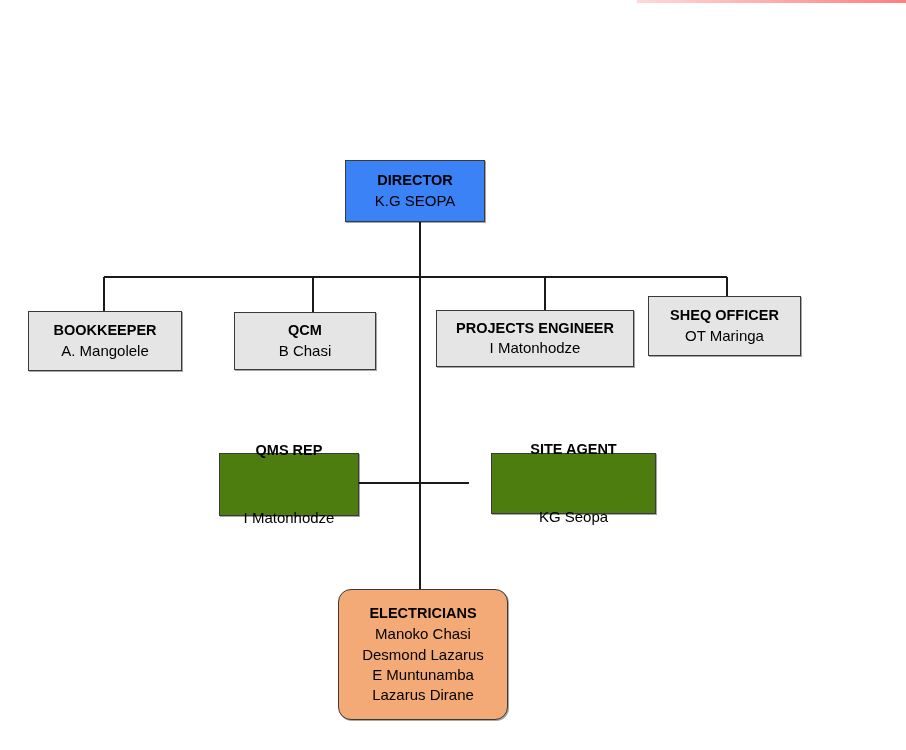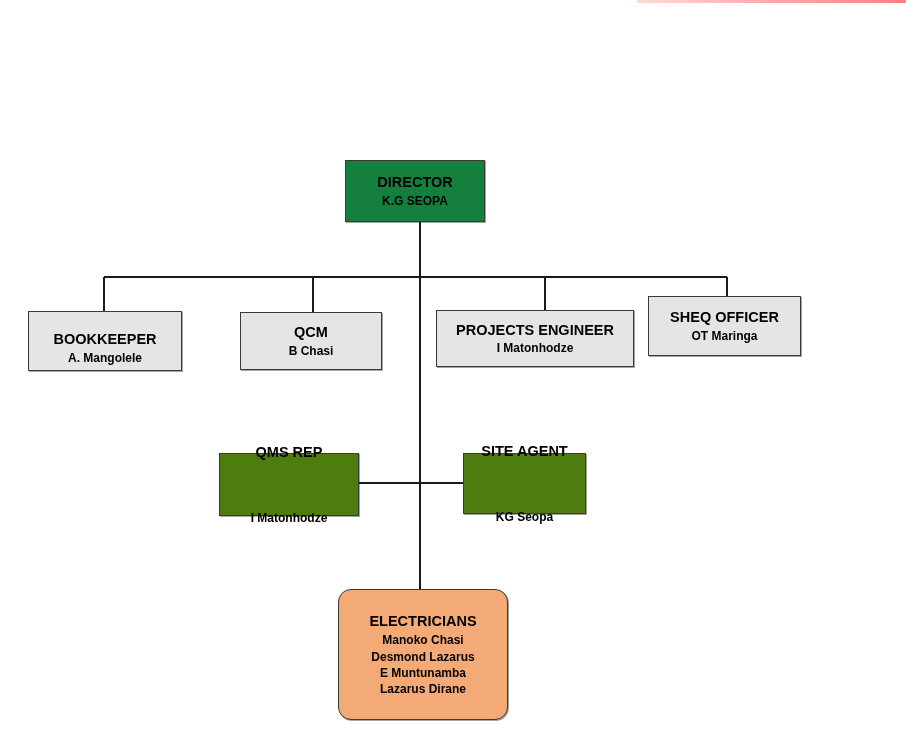--- a/index.html
+++ b/index.html
@@ -75,39 +75,39 @@
     padding: 4px 6px;
     box-shadow: 1px 1px 0 rgba(0,0,0,0.35);
   }
   .node .node-title {
     font-size: 14.5px;
     font-weight: bold;
     line-height: 1.35;
     white-space: nowrap;
   }
   .node .node-person {
-    font-size: 12px;
-    font-weight: bold;
+    font-size: 15px;
+    font-weight: normal;
     line-height: 1.35;
     white-space: nowrap;
   }
 
-  .node.yellow { background: #15803d; text-align: center; }
+  .node.yellow { background: #3b82f6; text-align: center; }
   .node.grey   { background: #E5E5E5; }
   .node.blue   { background: #4d7c0f; gap: 48px; }
   .node.orange { background: #F4AA77; border-radius: 13px; }
 
   
   #node-director        { left: 345px; top: 160px;  width: 140px; height: 62px; }
-  #node-bookkeeper      { left: 28px;  top: 311px;  width: 154px; height: 60px; justify-content: flex-end; }
-  #node-qcm             { left: 240px; top: 312px;  width: 142px; height: 58px; }
+  #node-bookkeeper      { left: 28px;  top: 311px;  width: 154px; height: 60px; }
+  #node-qcm             { left: 234px; top: 312px;  width: 142px; height: 58px; }
   #node-projects-engineer { left: 436px; top: 310px; width: 198px; height: 57px; }
   #node-sheq-officer    { left: 648px; top: 296px;  width: 153px; height: 60px; }
   #node-qms-rep         { left: 219px; top: 453px;  width: 140px; height: 63px; }
-  #node-site-agent      { left: 463px; top: 453px;  width: 123px; height: 61px; }
+  #node-site-agent      { left: 491px; top: 453px;  width: 165px; height: 61px; }
   #node-electricians    { left: 338px; top: 589px;  width: 170px; height: 131px; }
 
   #node-bookkeeper .node-person { letter-spacing: 0; }
   #node-electricians .node-title { margin-bottom: 1px; }
 </style>
 </head>
 <body>
 
 <div id="canvas">
 

